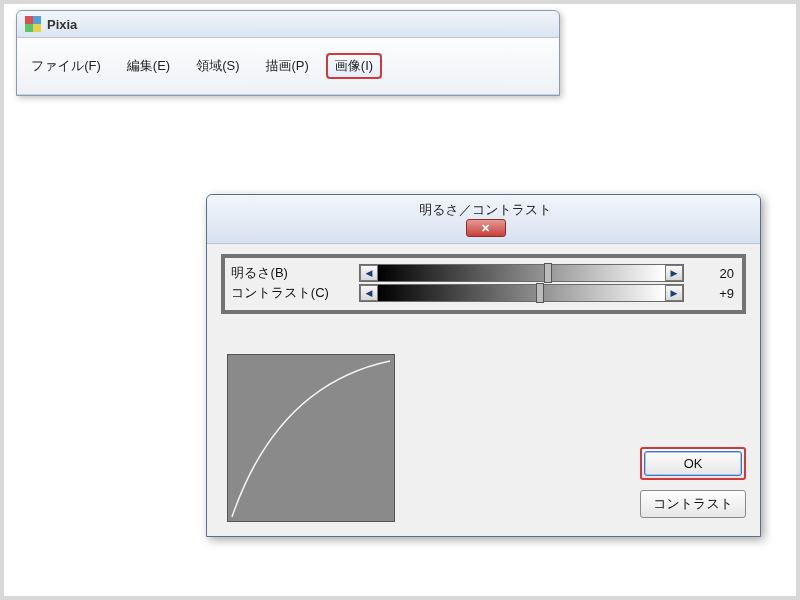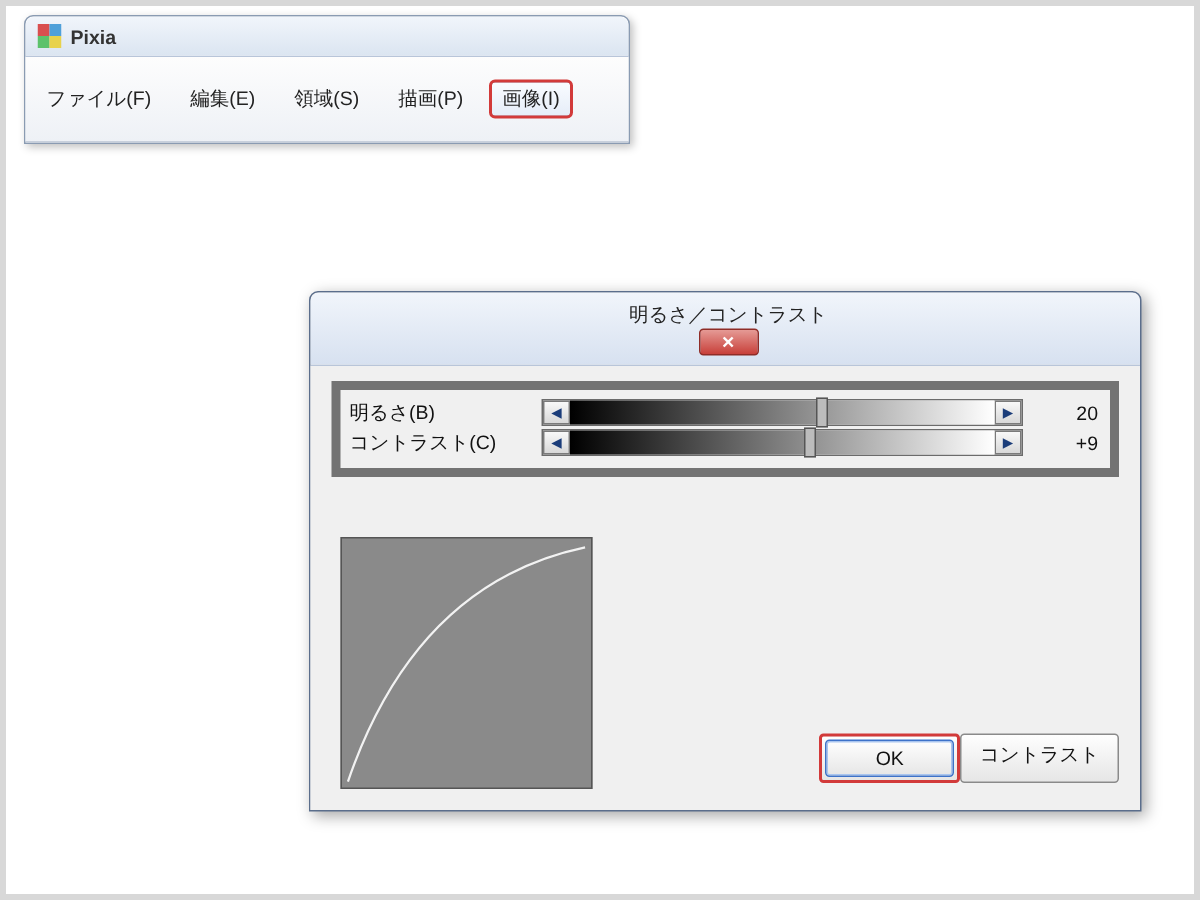--- a/index.html
+++ b/index.html
@@ -16,21 +16,21 @@
     position: absolute;
     top: 0; left: 0;
     width: 800px; height: 600px;
     background: #fff;
     border: 4px solid #d8d8d8;
   }
   
   .main-window {
     position: absolute;
     top: 6px; left: 12px;
-    width: 404px;
+    width: 544px;
     background: #fefefe;
     border: 1px solid #8a9bb2;
     border-radius: 6px 6px 0 0;
     box-shadow: 2px 2px 6px rgba(0,0,0,.25);
   }
   .title-bar {
     background: linear-gradient(#f1f5fb, #dbe5f1);
     border-bottom: 1px solid #b8c5d9;
     padding: 5px 8px;
     display: flex;
@@ -120,21 +120,21 @@
     align-items: center; justify-content: center;
     color: #fff;
     font-weight: bold;
     font-size: 11px;
   }
   .dialog-body {
     background: #f0f0f0;
     padding: 10px 14px 14px;
   }
   .slider-group {
-    border: 6px solid #737373;
+    border: 4px solid #737373;
     padding: 4px 6px 6px;
     margin-bottom: 16px;
   }
   .slider-row {
     display: flex;
     align-items: center;
     gap: 8px;
     margin: 2px 0;
   }
   .slider-label { width: 120px; color: #111; }
@@ -178,21 +178,23 @@
   .curve-preview {
     width: 168px; height: 168px;
     background: #8a8a8a;
     border: 1px solid #555;
     position: relative;
     margin-left: 6px;
   }
   .curve-preview svg { position: absolute; inset: 0; width: 100%; height: 100%; }
   .dialog-buttons {
     display: flex;
+    gap: 10px;
     padding-bottom: 4px;
+    flex-direction: column;
   }
   .btn {
     min-width: 86px;
     padding: 4px 12px;
     background: linear-gradient(#fefefe, #e6e6e6);
     border: 1px solid #8a8a8a;
     border-radius: 3px;
     text-align: center;
     color: #111;
   }

